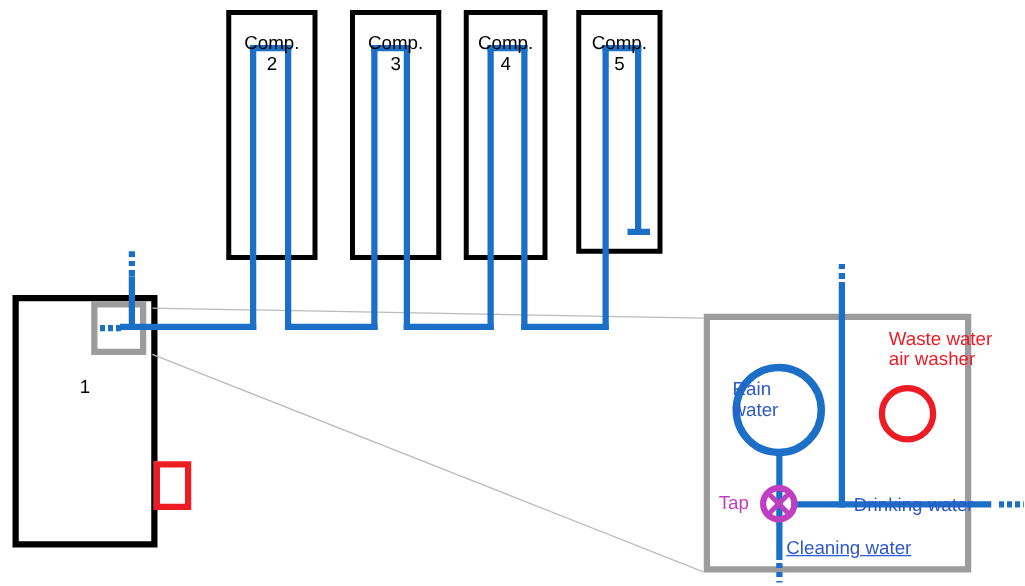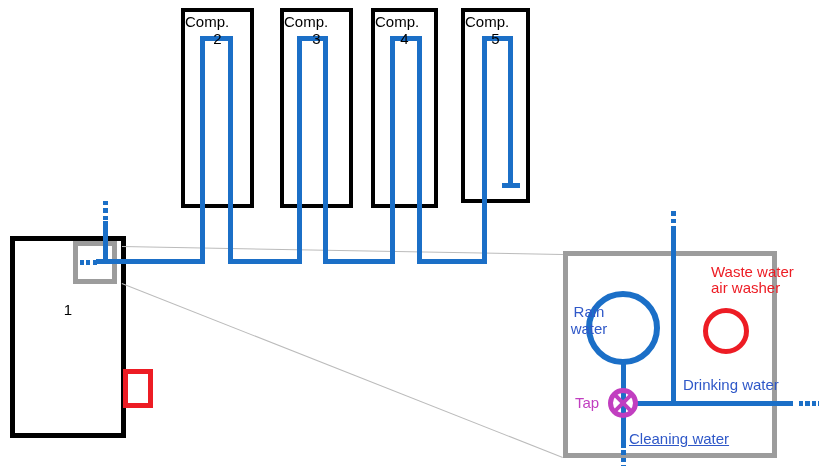--- a/index.html
+++ b/index.html
@@ -11,21 +11,21 @@
   
   .top-box {
     position:absolute; top:8px; height:200px; background:#fff;
     border:4px solid var(--black,#000); box-sizing:border-box;
   }
   .tb2 { left:181px; width:73px; }
   .tb3 { left:280px; width:73px; }
   .tb4 { left:371px; width:67px; }
   .tb5 { left:461px; width:69px; height:195px; }
   .box-label {
-    position:relative; z-index:6; text-align:left; padding-top:1px;
+    position:relative; z-index:6; text-align:center; padding-top:14px;
     font-size:15px; line-height:17px; color:var(--black,#000);
   }
   .box-num { position:relative; z-index:6; text-align:center; font-size:15px; line-height:17px; color:var(--black,#000); }
 
   .comp1-box {
     position:absolute; left:10px; top:236px; width:116px; height:202px;
     background:#fff; border:5px solid var(--black,#000); box-sizing:border-box;
   }
   .zoom-square {
     position:absolute; left:73px; top:241px; width:44px; height:43px;
@@ -105,23 +105,23 @@
     background:var(--magenta,#c13ec0); border-radius:2px;
   }
   .sp1 { transform:rotate(45deg); }
   .sp2 { transform:rotate(-45deg); }
 
   
   .lbl { position:absolute; font-size:15px; line-height:17px; white-space:nowrap; z-index:7; }
   .comp1-lbl { left:12px; top:301px; width:112px; text-align:center; color:var(--black,#000); white-space:normal; }
   .bio-lbl   { left:134px; top:412px; color:var(--red,#ed1c24); }
   .waste-lbl { left:711px; top:264px; color:var(--red,#ed1c24); line-height:16px; }
-  .rain-lbl  { left:552px; top:303px; width:74px; text-align:center; color:var(--text-blue,#2f58c8); }
+  .rain-lbl  { left:586px; top:303px; width:74px; color:var(--text-blue,#2f58c8); }
   .tap-lbl   { left:568px; top:394px; width:38px; text-align:center; color:var(--magenta,#c13ec0); }
-  .drink-lbl { left:683px; top:376px; color:var(--text-blue,#2f58c8); }
+  .drink-lbl { left:683px; top:396px; color:var(--text-blue,#2f58c8); }
   .clean-lbl { left:629px; top:430px; color:var(--text-blue,#2f58c8);text-decoration:underline; }
 </style>
 </head>
 <body>
 
 <div class="stage">
 
   <div class="top-box tb2">
     <div class="box-label">Comp.</div>
     <div class="box-num">2</div>

